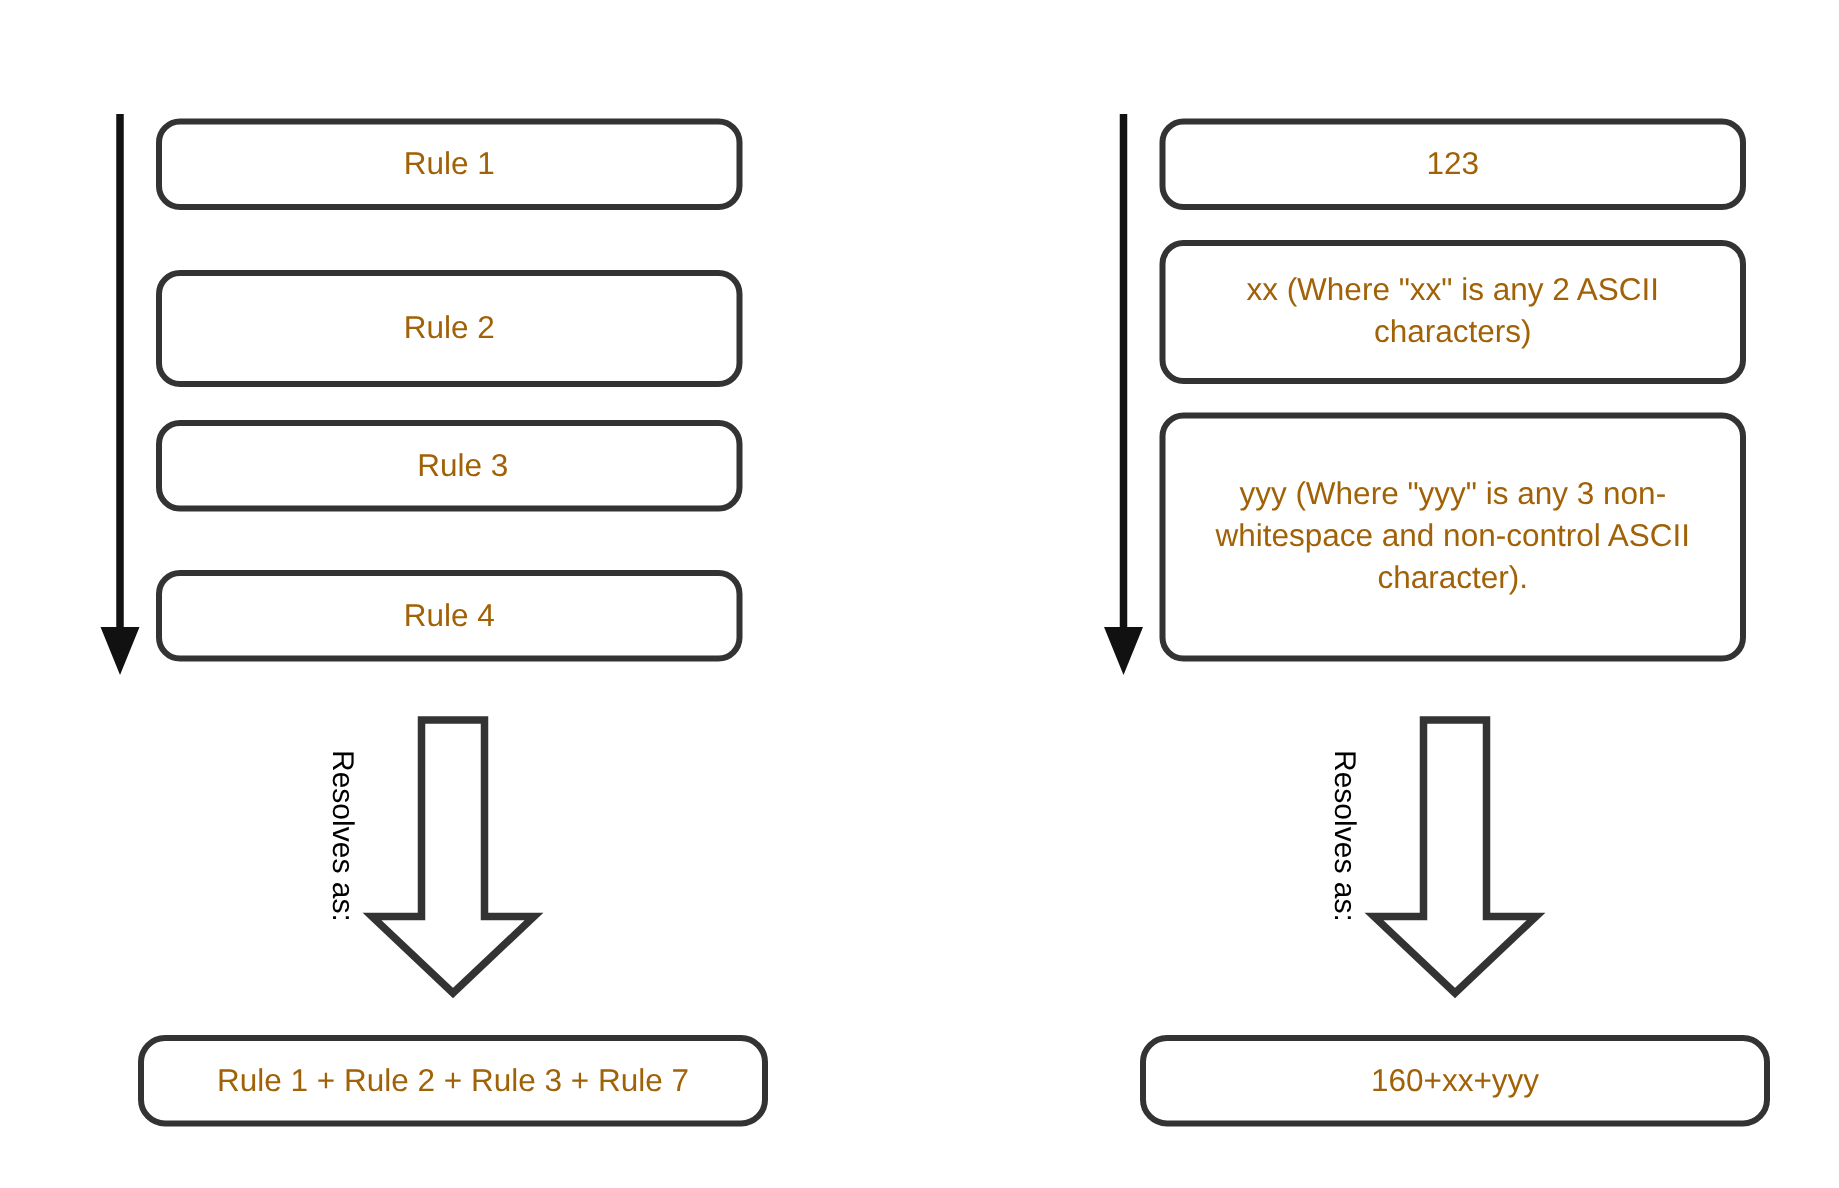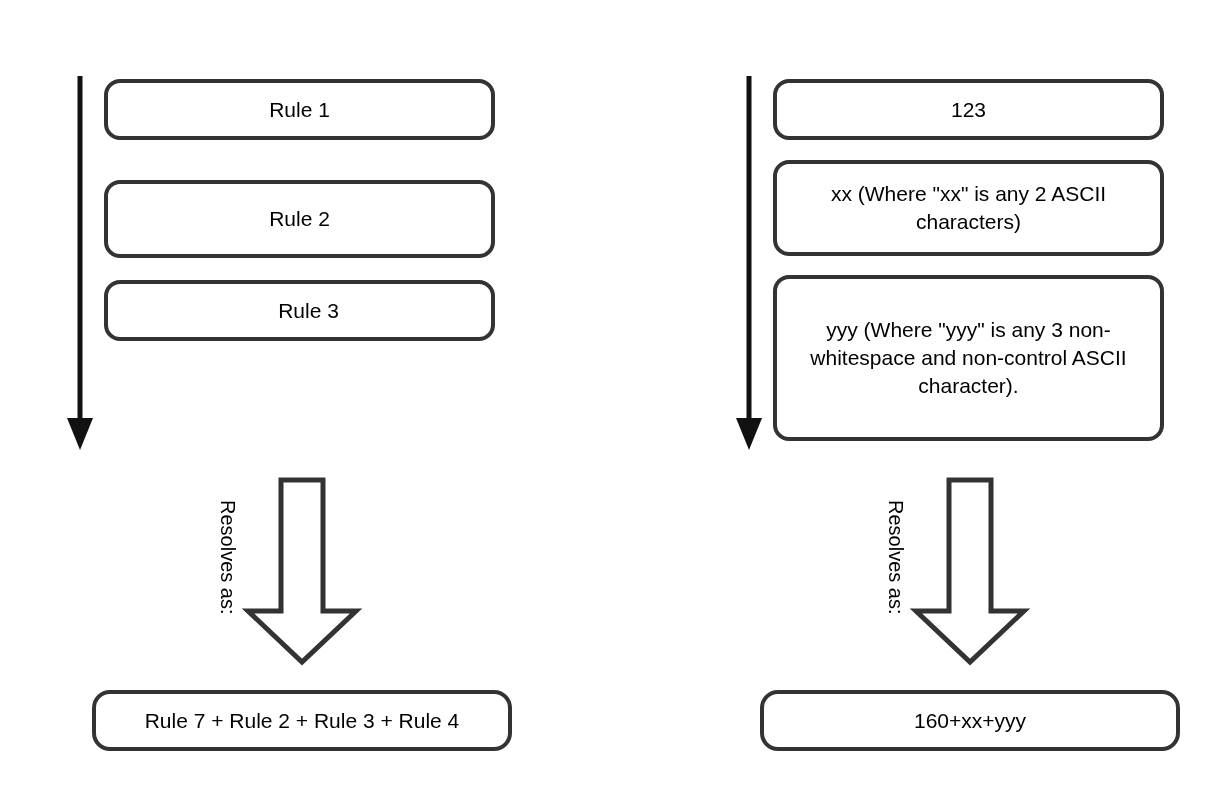--- a/index.html
+++ b/index.html
@@ -25,21 +25,21 @@
     box-sizing: border-box;
     border: 4px solid #333333;
     border-radius: 16px;
     background: #ffffff;
     display: flex;
     align-items: center;
     justify-content: center;
     text-align: center;
     font-size: 21px;
     line-height: 1.32;
-    color: #000000;
+    color: #a16207;
     padding: 4px 14px;
   }
   .rbox.result {
     border-radius: 18px;
   }
 
   
   .thin-arrow {
     position: absolute;
   }
@@ -76,31 +76,34 @@
   </div>
 
   <div class="rbox" style="left:104px; top:180px; width:391px; height:78px;">
     <span>Rule 2</span>
   </div>
 
   <div class="rbox" style="left:104px; top:280px; width:391px; height:61px;padding-left:32px;">
     <span>Rule 3</span>
   </div>
 
+  <div class="rbox" style="left:104px; top:380px; width:391px; height:61px;">
+    <span>Rule 4</span>
+  </div>
 
   <div class="vcaption" style="left:239px; top:500px;">Resolves as:</div>
 
   <div class="block-arrow" style="left:240px; top:472px; width:125px; height:198px;">
     <svg width="125" height="198" viewBox="0 0 125 198">
       <polygon points="41,8 83,8 83,139 116,139 62,190 8,139 41,139" fill="#ffffff" stroke="#333333" stroke-width="5" stroke-linejoin="miter"></polygon>
     </svg>
   </div>
 
   <div class="rbox result" style="left:92px; top:690px; width:420px; height:61px;">
-    <span>Rule 7 + Rule 2 + Rule 3 + Rule 4</span>
+    <span>Rule 1 + Rule 2 + Rule 3 + Rule 7</span>
   </div>
 
   <div class="thin-arrow" style="left:729px; top:68px; width:40px; height:390px;">
     <svg width="40" height="390" viewBox="0 0 40 390">
       <line x1="20" y1="8" x2="20" y2="358" stroke="#111111" stroke-width="5"></line>
       <polygon points="20,382 7,350 33,350" fill="#111111"></polygon>
     </svg>
   </div>
 
   <div class="rbox" style="left:773px; top:79px; width:391px; height:61px;">

